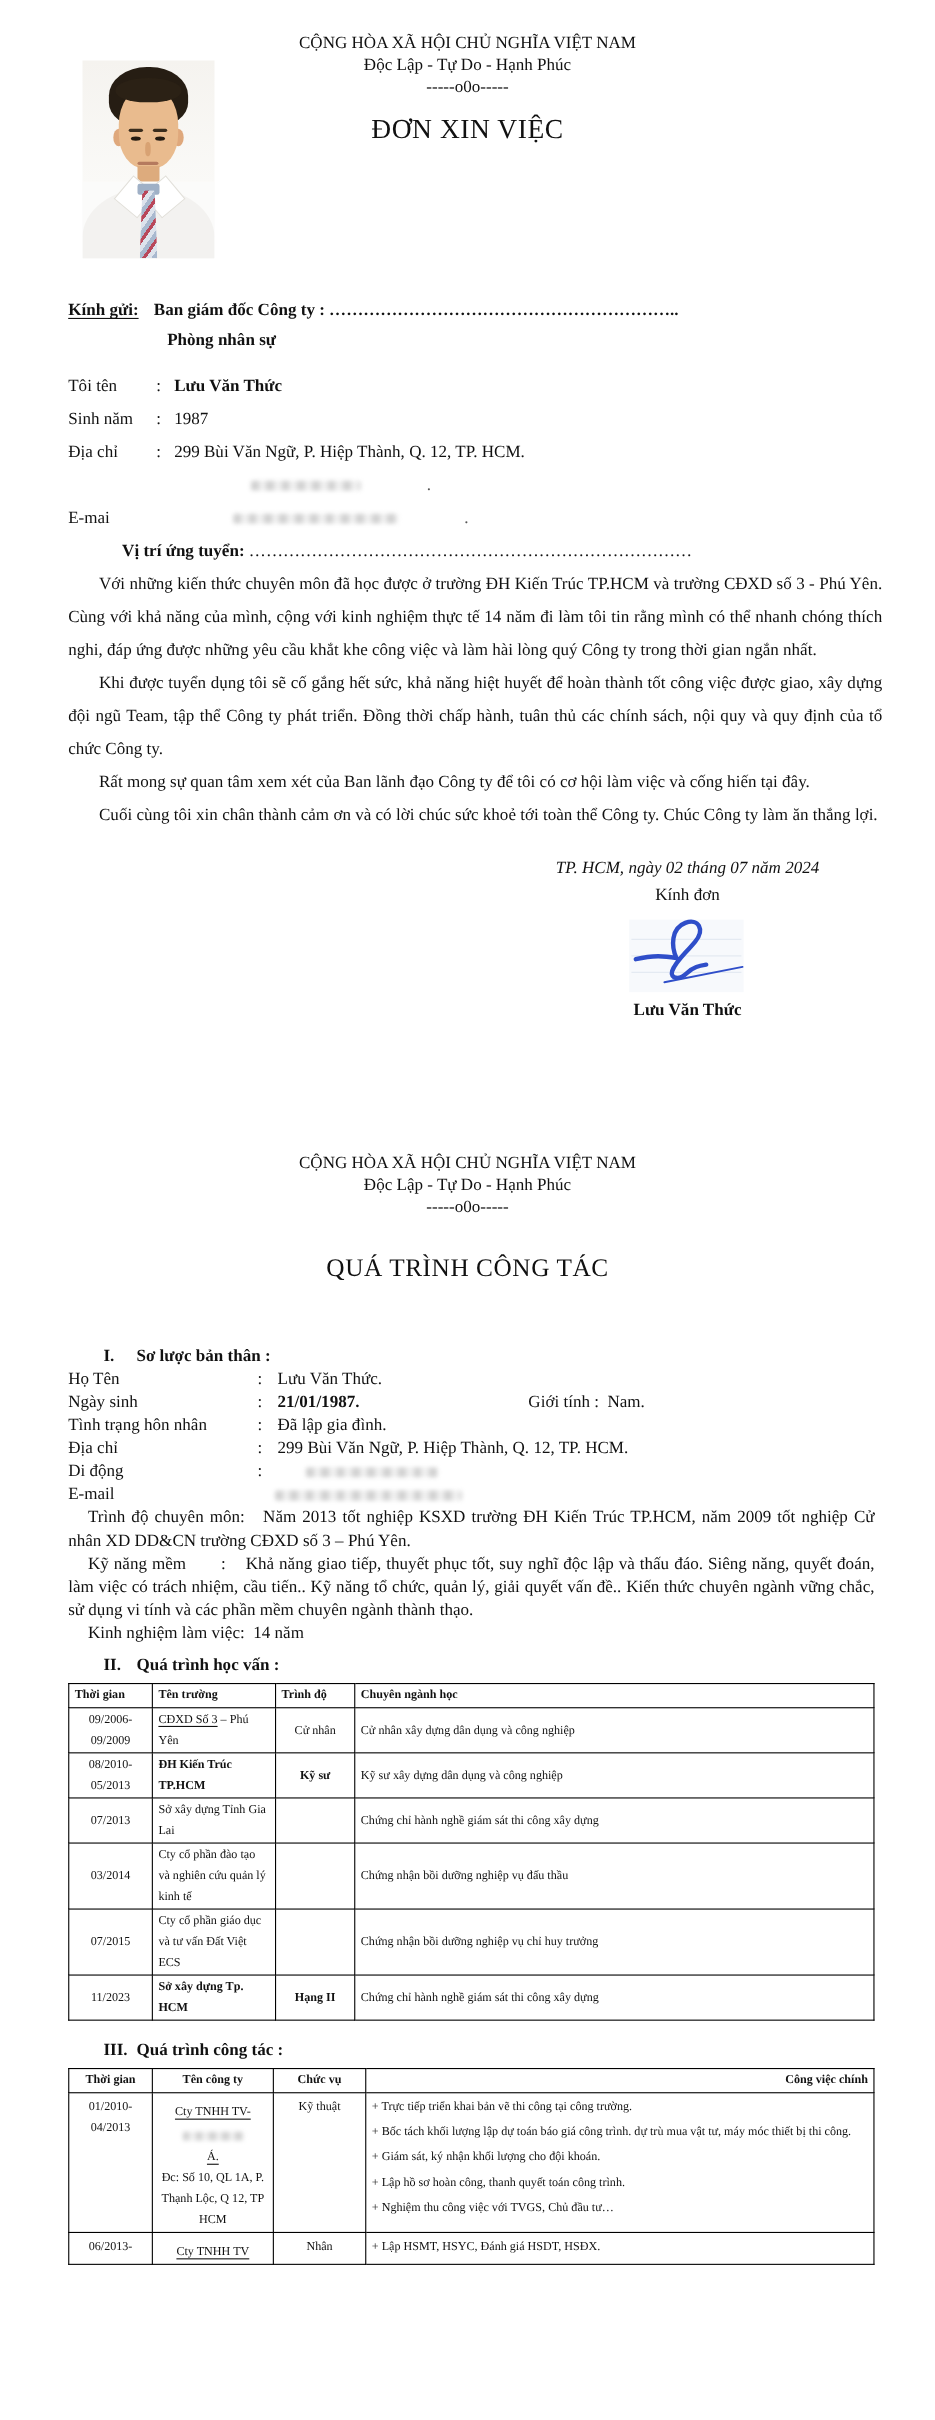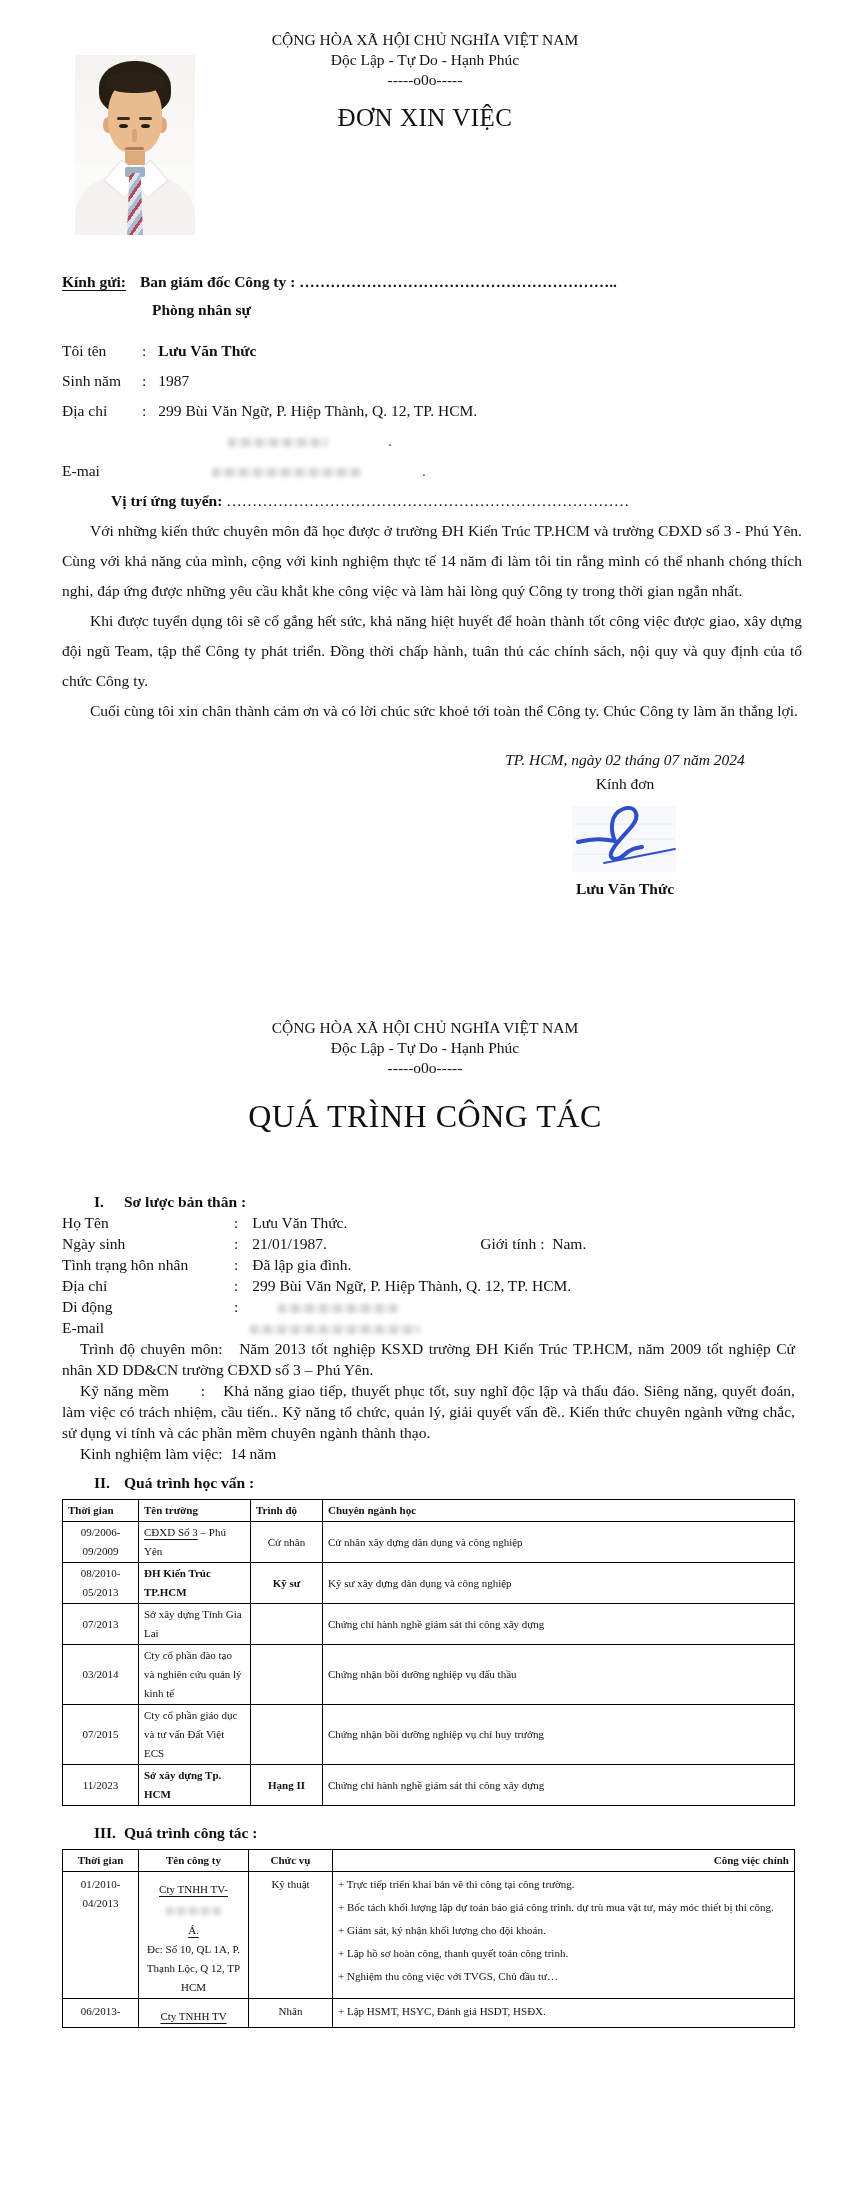--- a/index.html
+++ b/index.html
@@ -11,21 +11,21 @@
   .doc{position:relative;width:850px;height:2200px;background:#fff;}
   .bold{font-weight:bold;}
   .italic{font-style:italic;}
   .u{text-decoration:underline;text-underline-offset:3px;}
 
   
   .nat-header{text-align:center;line-height:20px;}
   .page1 .nat-header{padding-top:30px;}
   .title{text-align:center;font-weight:normal;}
   .t1{font-size:25px;margin-top:14px;letter-spacing:.5px;}
-  .t2{font-size:32px;margin-top:20px;letter-spacing:.5px;}
+  .t2{font-size:23px;margin-top:32px;letter-spacing:.5px;}
 
   
   .photo{position:absolute;left:75px;top:55px;width:120px;height:180px;overflow:hidden;
          background:linear-gradient(#f5f3ef,#fdfdfc);}
   .photo div{position:absolute;}
   .ph-hair{left:24px;top:6px;width:72px;height:54px;background:#261d13;border-radius:48% 48% 40% 40%;}
   .ph-ear{top:62px;width:10px;height:16px;background:#dfa87c;border-radius:50%;}
   .ph-ear.l{left:28px}.ph-ear.r{left:82px}
   .ph-face{left:33px;top:24px;width:54px;height:74px;background:#e9bb8e;border-radius:46% 46% 42% 42%;}
   .ph-fringe{left:30px;top:16px;width:60px;height:22px;background:#2b2115;border-radius:50% 50% 46% 46%;}
@@ -72,21 +72,21 @@
   .page2{margin-top:118px;}
   .c2{margin:18px 55px 0 62px;}
   .secheading{font-weight:bold;line-height:21px;padding-left:32px;}
   .sh1{margin-top:56px;}
   .sh2{margin-top:8px;}
   .sh3{margin-top:16px;margin-bottom:6px;}
   .sec-no{display:inline-block;min-width:30px;}
   .p2row{line-height:21px;}
   .ilabel2{display:inline-block;min-width:172px;}
   .isep2{margin-right:14px;}
-  .ival2{display:inline-block;min-width:228px;}
+  .ival2{display:inline-block;min-width:228px;font-weight:bold;}
   .p2para{margin:0;text-indent:18px;text-align:justify;line-height:21px;white-space:pre-wrap;}
 
   table{border-collapse:collapse;width:100%;margin-top:6px;}
   th,td{border:1px solid #000;padding:1px 5px;vertical-align:middle;line-height:19px;font-size:11px;}
   th{font-weight:bold;text-align:left;}
   .edu col.w1,.work col.w1{width:76px;}
   .edu col.w2{width:112px;}
   .edu col.w3{width:72px;}
   .work col.w2{width:110px;}
   .work col.w3{width:84px;}
@@ -164,20 +164,21 @@
       </div>
 
 
       <div class="posline">
         <span class="pos-label">Vị trí ứng tuyển:</span>
         <span>……………………………………………………………………</span>
       </div>
 
       <p class="para">Với những kiến thức chuyên môn đã học được ở trường ĐH Kiến Trúc TP.HCM và trường CĐXD số 3 - Phú Yên. Cùng với khả năng của mình, cộng với kinh nghiệm thực tế 14 năm đi làm tôi tin rằng mình có thể nhanh chóng thích nghi, đáp ứng được những yêu cầu khắt khe công việc và làm hài lòng quý Công ty trong thời gian ngắn nhất.</p>
       <p class="para">Khi được tuyển dụng tôi sẽ cố gắng hết sức, khả năng hiệt huyết để hoàn thành tốt công việc được giao, xây dựng đội ngũ Team, tập thể Công ty phát triển. Đồng thời chấp hành, tuân thủ các chính sách, nội quy và quy định của tổ chức Công ty.</p>
+      <p class="para">Rất mong sự quan tâm xem xét của Ban lãnh đạo Công ty để tôi có cơ hội làm việc và cống hiến tại đây.</p>
       <p class="para">Cuối cùng tôi xin chân thành cảm ơn và có lời chúc sức khoẻ tới toàn thể Công ty. Chúc Công ty làm ăn thắng lợi.</p>
 
       <div class="signblock">
         <div class="sign-date italic">TP. HCM, ngày 02 tháng 07 năm 2024</div>
         <div class="sign-resp">Kính đơn</div>
         <svg class="sign-svg" width="110" height="74" viewBox="0 0 110 74" xmlns="http://www.w3.org/2000/svg">
           <rect x="2" y="4" width="104" height="66" fill="#f7f9fc"></rect>
           <line x1="4" y1="22" x2="104" y2="22" stroke="#e4eaf2" stroke-width="1"></line>
           <line x1="4" y1="37" x2="104" y2="37" stroke="#e4eaf2" stroke-width="1"></line>
           <line x1="4" y1="52" x2="104" y2="52" stroke="#e4eaf2" stroke-width="1"></line>

